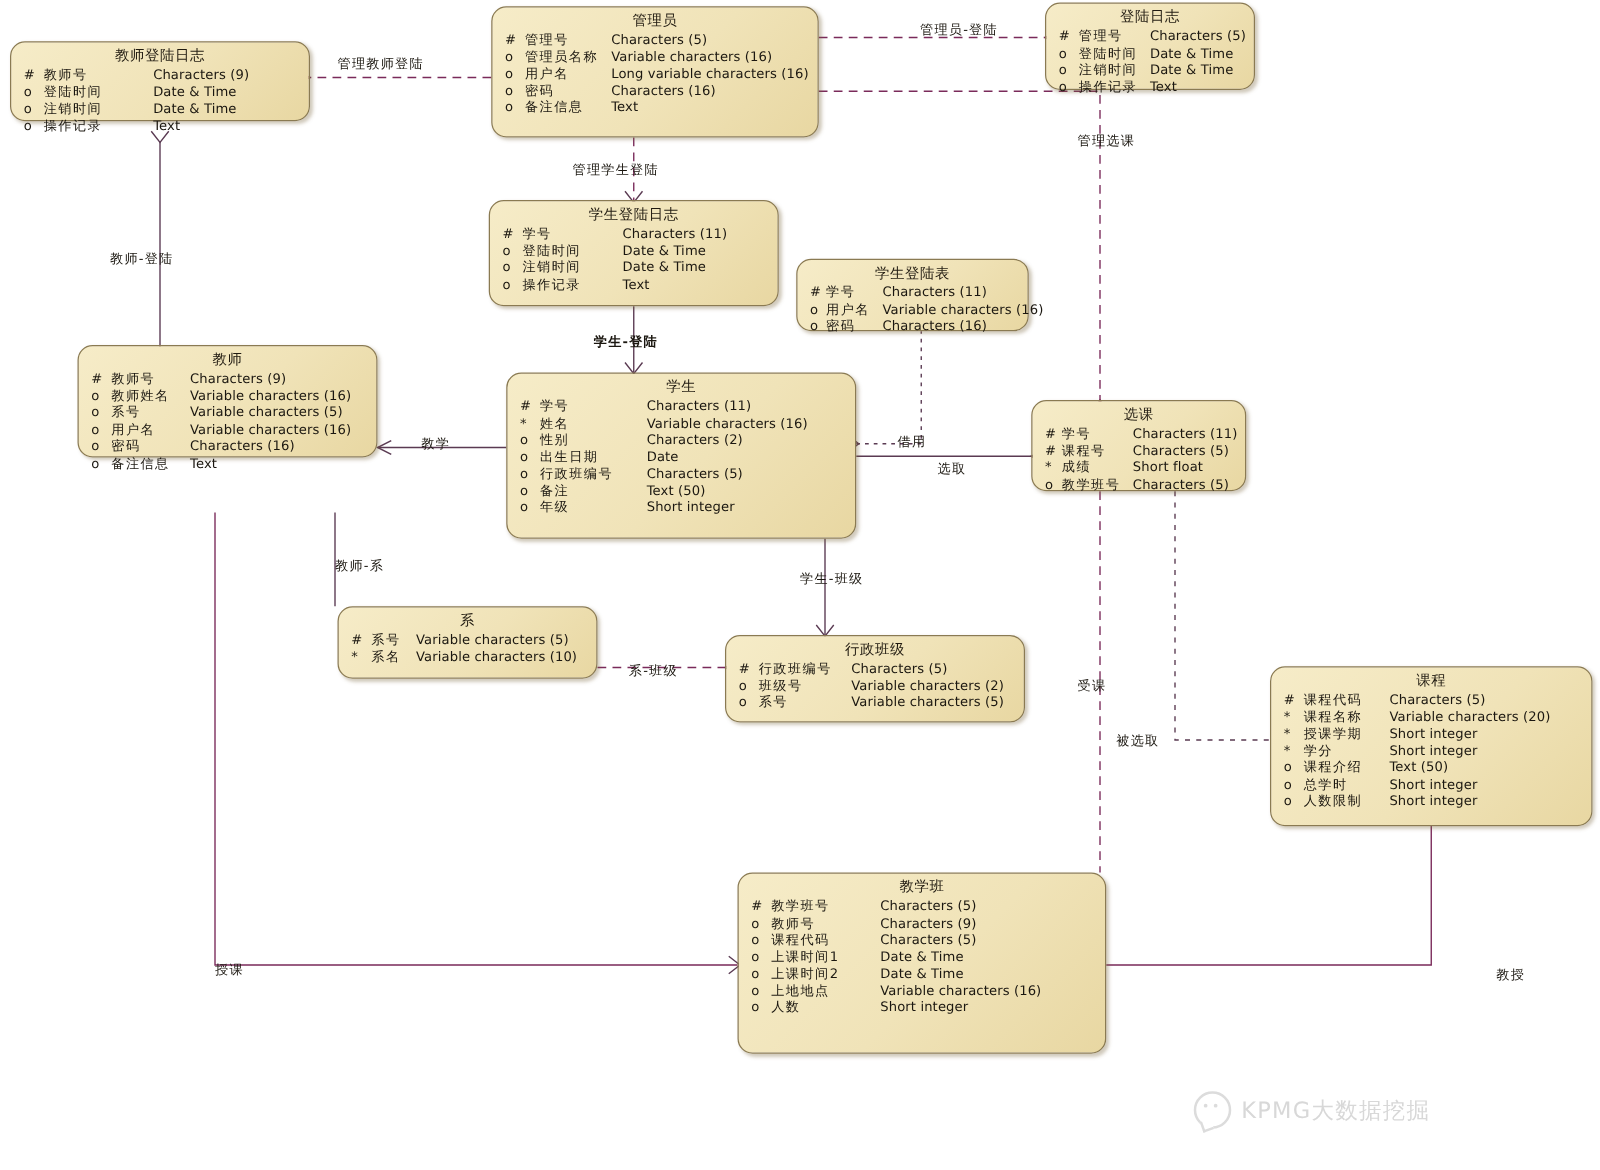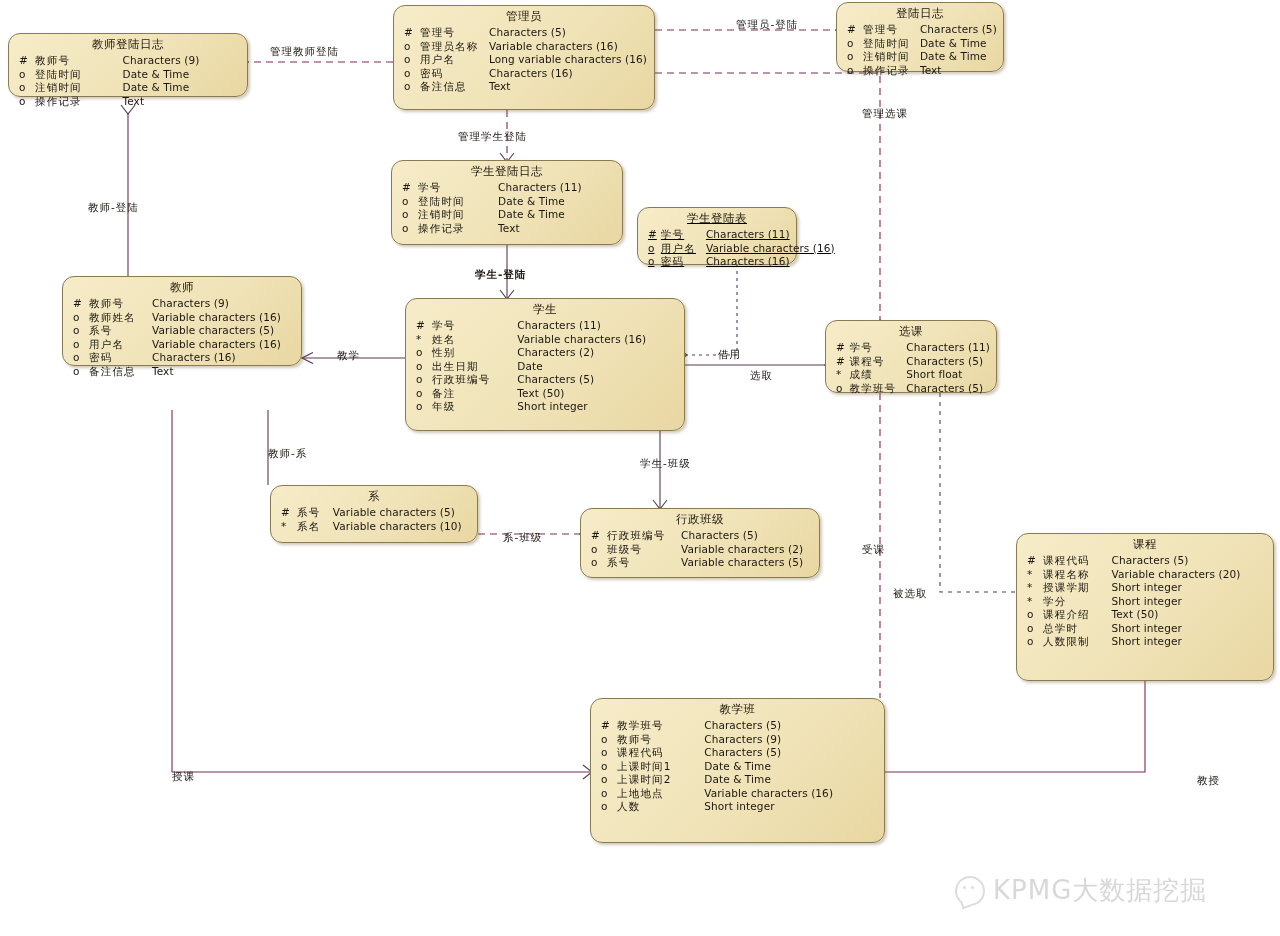--- a/index.html
+++ b/index.html
@@ -76,21 +76,21 @@
     white-space: nowrap;
     background: transparent;
     line-height: 12px;
   }
   .watermark {
     position: absolute;
     display: flex;
     align-items: center;
     gap: 8px;
     color: #d8d8d8;
-    font-size: 26px;
+    font-size: 18px;
     letter-spacing: 1px;
     white-space: nowrap;
     user-select: none;
   }
   .wm-badge {
     width: 26px;
     height: 26px;
     border: 2px solid #dcdcdc;
     border-radius: 50%;
     position: relative;
@@ -289,21 +289,21 @@
       </tr>
       <tr>
         <td class="key">o</td>
         <td class="aname">操作记录</td>
         <td class="atype">Text</td>
       </tr>
     </tbody>
       </table>
   </div>
 
-  <div class="entity" style="left:637px; top:207px; width:160px; height:58px;text-decoration:underline;">
+  <div class="entity" style="left:637px; top:207px; width:186px; height:58px;">
     <div class="entity-title">学生登陆表</div>
     <table class="attrs">
       <tbody>
           <tr>
         <td class="key">#</td>
         <td class="aname">学号</td>
         <td class="atype">Characters (11)</td>
       </tr>
       <tr>
         <td class="key">o</td>
@@ -462,21 +462,21 @@
       </tr>
       <tr>
         <td class="key">o</td>
         <td class="aname">系号</td>
         <td class="atype">Variable characters (5)</td>
       </tr>
     </tbody>
       </table>
   </div>
 
-  <div class="entity" style="left:1016px; top:533px; width:258px; height:148px;">
+  <div class="entity" style="left:1016px; top:533px; width:258px; height:128px;">
     <div class="entity-title">课程</div>
     <table class="attrs">
       <tbody>
           <tr>
         <td class="key">#</td>
         <td class="aname">课程代码</td>
         <td class="atype">Characters (5)</td>
       </tr>
       <tr>
         <td class="key">*</td>

